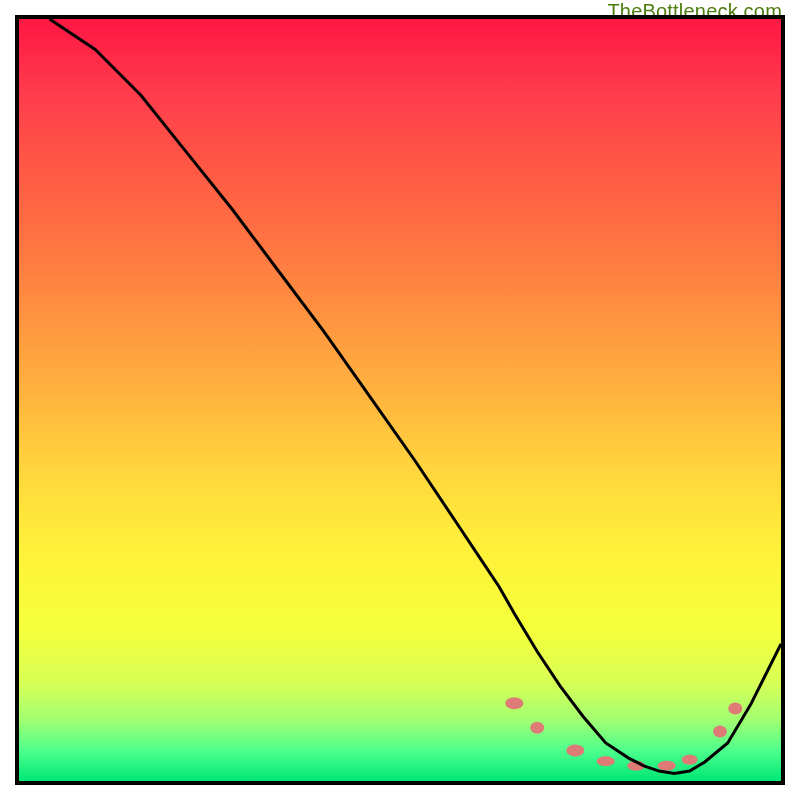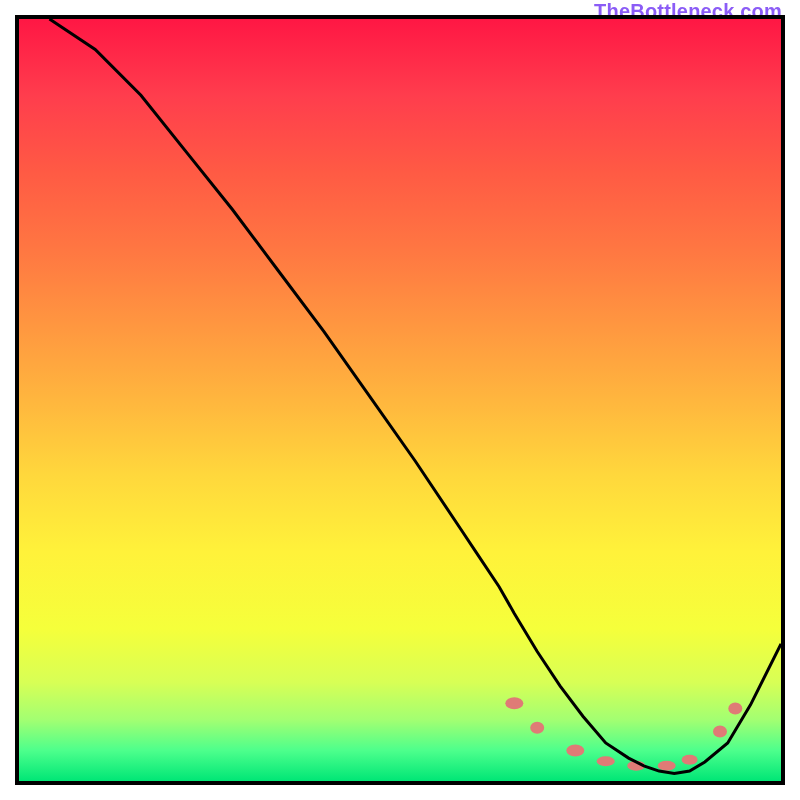--- a/index.html
+++ b/index.html
@@ -47,22 +47,22 @@
       #a2ff72 92%,
       #4dff8c 96%,
       #00e676 100%
     );
   }
   .attribution {
     position: absolute;
     top: 0;
     right: 18px;
     font-size: 20px;
-    font-weight: 700;
-    color: #8b5cf6;
+    font-weight: 400;
+    color: #4d7c0f;
     letter-spacing: 0.2px;
   }
   svg.lines {
     position: absolute;
     left: 0;
     top: 0;
     width: 100%;
     height: 100%;
   }
   .dot {

